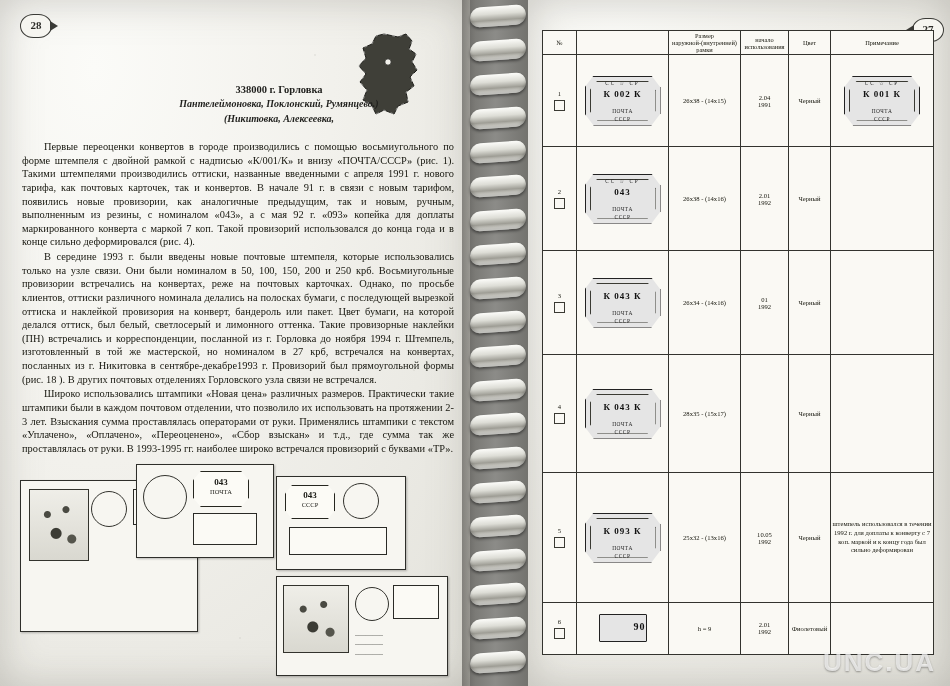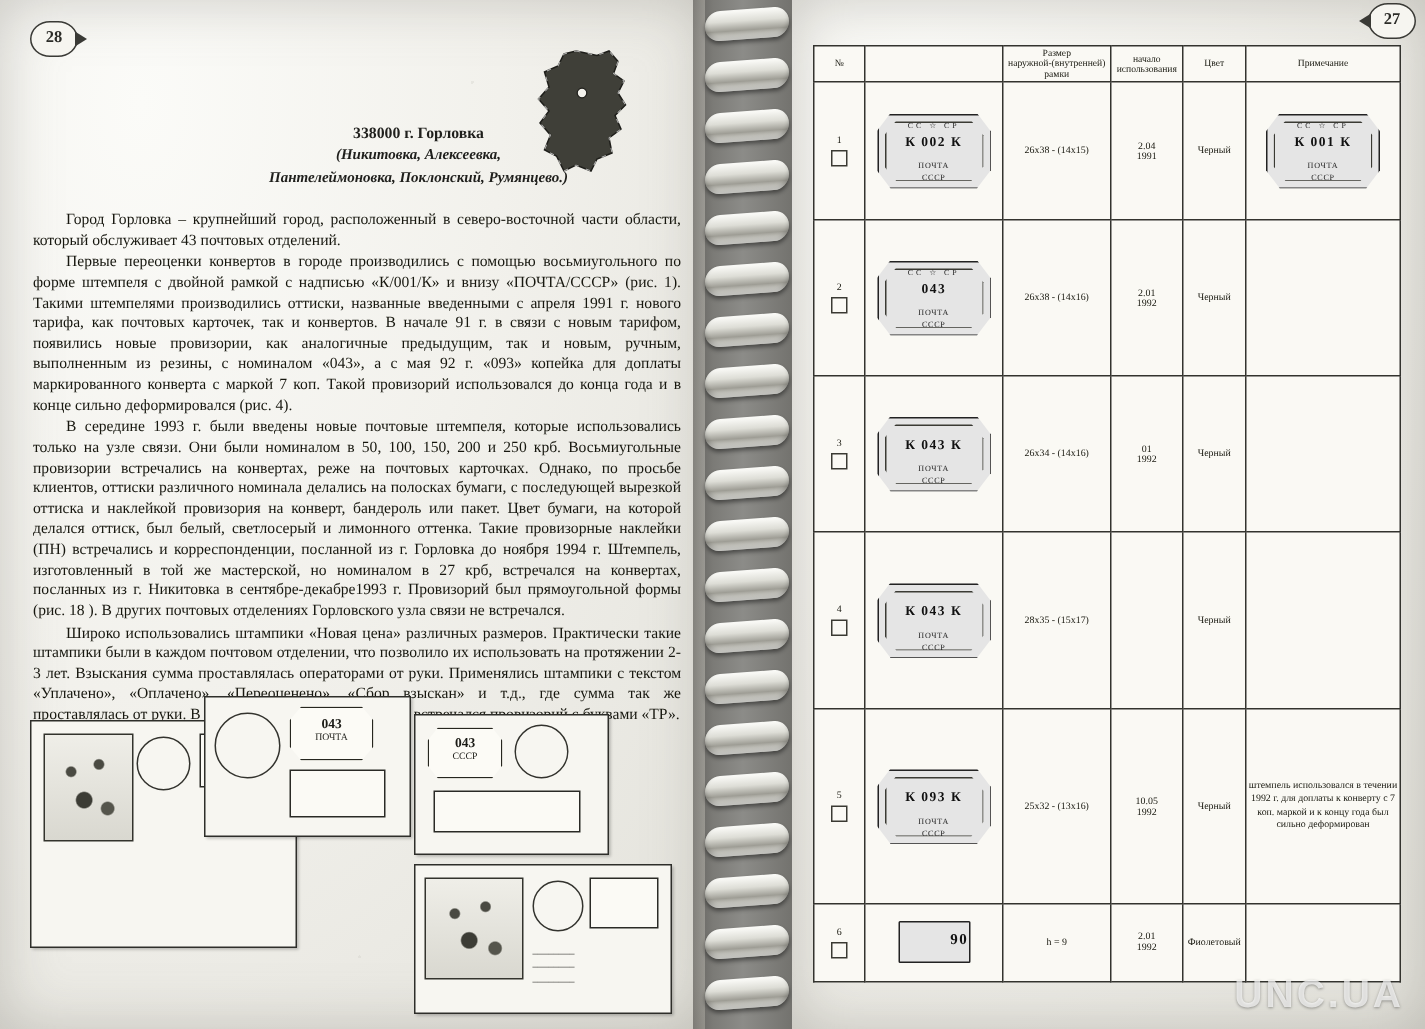--- a/index.html
+++ b/index.html
@@ -81,21 +81,21 @@
     border-radius: 50%/60%;
     font-size: 11px;
     font-weight: bold;
     color: #2c2c28;
     text-align: center;
     line-height: 21px;
     background: #f6f5f0;
     font-family: "Liberation Serif", serif;
   }
   #badge-left  { left: 6px;  top: 4px; }
-  #badge-right { right: 6px; top: 2px; }
+  #badge-right { right: 6px; top: 18px; }
   .badge-arrow {
     position: absolute;
     top: 6px;
     width: 0; height: 0;
     border-top: 5px solid transparent;
     border-bottom: 5px solid transparent;
   }
   #badge-left .badge-arrow  { right: -7px; border-left: 8px solid #3a3a36; }
   #badge-right .badge-arrow { left: -7px;  border-right: 8px solid #3a3a36; }
 
@@ -307,26 +307,25 @@
       </div>
 
       <svg id="map-blot" viewBox="0 0 74 84">
         <path d="M30 2 L44 5 L52 2 L58 9 L55 17 L62 22 L58 30 L63 38 L56 45 L60 54 L52 60 L54 70 L44 74 L40 82 L30 78 L22 82 L17 72 L9 68 L13 58 L6 50 L12 42 L5 34 L12 26 L9 16 L18 12 L22 4 Z" fill="#3f3f38" stroke="#1e1e1a" stroke-width="1"></path>
         <path d="M30 2 L44 5 L52 2 L58 9 L55 17 L62 22 L58 30 L63 38 L56 45 L60 54 L52 60 L54 70 L44 74 L40 82 L30 78 L22 82 L17 72 L9 68 L13 58 L6 50 L12 42 L5 34 L12 26 L9 16 L18 12 L22 4 Z" fill="none" stroke="#ffffff" stroke-width="0.7" stroke-dasharray="3 5" opacity=".65"></path>
         <circle cx="34" cy="30" r="3.2" fill="#f3f2ec" stroke="#1e1e1a" stroke-width=".8"></circle>
       </svg>
 
       <div class="addr-block">
         <div class="l1">338000 г. Горловка</div>
+        <div class="l2">Пантелеймоновка, Поклонский, Румянцево.)</div>
         <div class="l2">(Никитовка, Алексеевка,</div>
-        <div class="l2">Пантелеймоновка, Поклонский, Румянцево.)</div>
       </div>
 
       <div id="body-text">
-        <p>Город Горловка – крупнейший город, расположенный в северо-восточной части области, который обслуживает 43 почтовых отделений.</p>
         <p>Первые переоценки конвертов в городе производились с помощью восьмиугольного по форме штемпеля с двойной рамкой с надписью «К/001/К» и внизу «ПОЧТА/СССР» (рис. 1). Такими штемпелями производились оттиски, названные введенными с апреля 1991 г. нового тарифа, как почтовых карточек, так и конвертов. В начале 91 г. в связи с новым тарифом, появились новые провизории, как аналогичные предыдущим, так и новым, ручным, выполненным из резины, с номиналом «043», а с мая 92 г. «093» копейка для доплаты маркированного конверта с маркой 7 коп. Такой провизорий использовался до конца года и в конце сильно деформировался (рис. 4).</p>
         <p>В середине 1993 г. были введены новые почтовые штемпеля, которые использовались только на узле связи. Они были номиналом в 50, 100, 150, 200 и 250 крб. Восьмиугольные провизории встречались на конвертах, реже на почтовых карточках. Однако, по просьбе клиентов, оттиски различного номинала делались на полосках бумаги, с последующей вырезкой оттиска и наклейкой провизория на конверт, бандероль или пакет. Цвет бумаги, на которой делался оттиск, был белый, светлосерый и лимонного оттенка. Такие провизорные наклейки (ПН) встречались и корреспонденции, посланной из г. Горловка до ноября 1994 г. Штемпель, изготовленный в той же мастерской, но номиналом в 27 крб, встречался на конвертах, посланных из г. Никитовка в сентябре-декабре1993 г. Провизорий был прямоугольной формы (рис. 18  ). В других почтовых отделениях Горловского узла связи не встречался.</p>
         <p>Широко использовались штампики «Новая цена» различных размеров. Практически такие штампики были в каждом почтовом отделении, что позволило их использовать на протяжении 2-3 лет. Взыскания сумма проставлялась операторами от руки. Применялись штампики с текстом «Уплачено», «Оплачено», «Переоценено», «Сбор взыскан» и т.д., где сумма так же проставлялась от руки. В 1993-1995 гг. наиболее широко встречался провизорий с буквами «ТР».</p>
       </div>
 
       <div id="montage">
 
         <div class="env" id="env1">
           <div class="floral" style="left:8px;top:8px;width:58px;height:70px;"></div>
           <div class="circ-pm" style="left:70px;top:10px;width:34px;height:34px;"></div>

